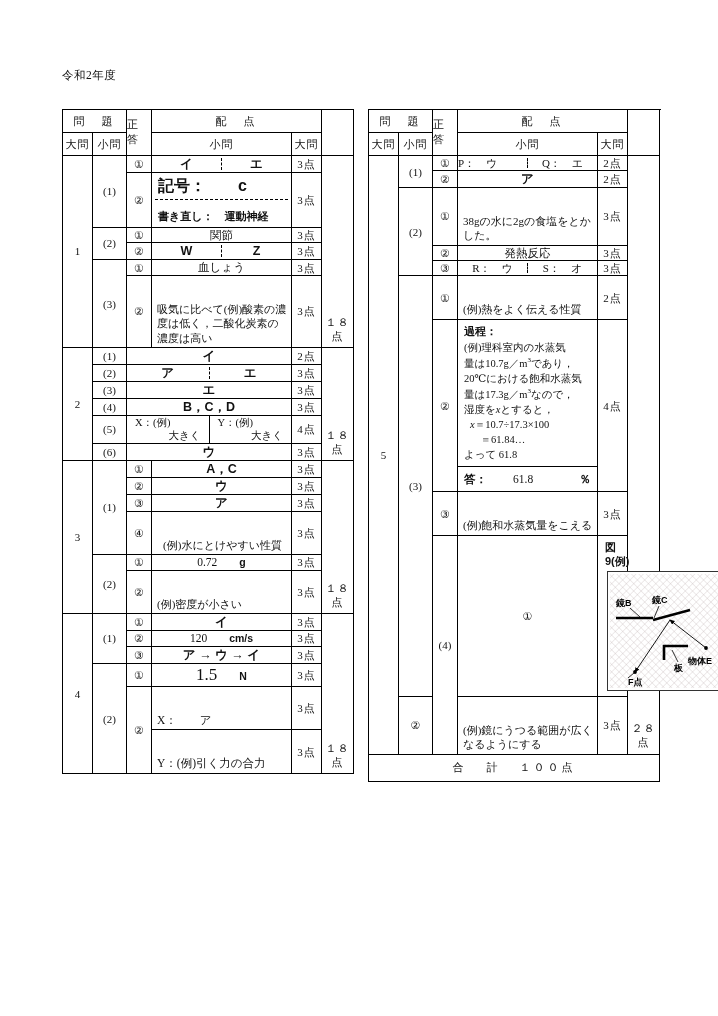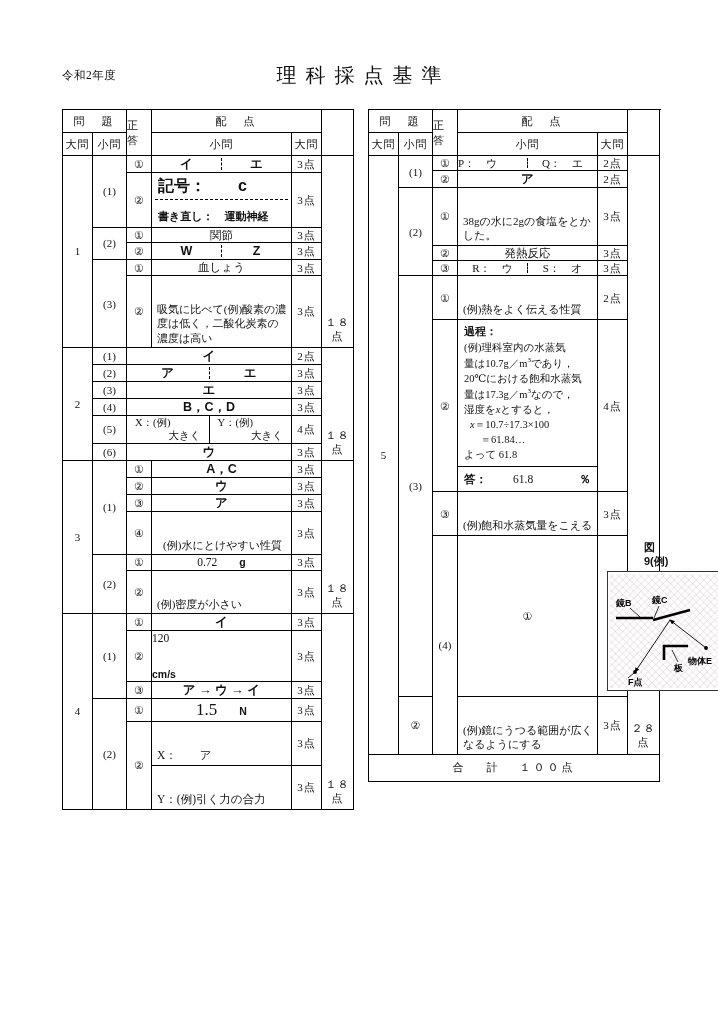--- a/index.html
+++ b/index.html
@@ -35,21 +35,21 @@
     vertical-align:middle;
     line-height:1.28;
     background:#fff;
   }
   .tbl .thick-top{border-top:1.6px solid #000;}
   .outer{border:1.6px solid #000;}
 
   
   .hcell{font-size:11.5px;letter-spacing:3px;height:22px;}
   .hcell.sub{letter-spacing:1px;font-size:11px;}
-  .hans{font-size:12px;letter-spacing:14px;padding-left:14px;}
+  .hans{font-size:12px;letter-spacing:14px;padding-left:14px;font-family:Liberation Mono, monospace;}
 
   
   col.c-dai{width:30px;}
   col.c-sho{width:34px;}
   col.c-num{width:25px;}
   col.c-ans{width:140px;}
   col.c-pts{width:30px;}
   col.c-tot{width:32px;}
 
   .dai{font-size:12px;}
@@ -85,36 +85,35 @@
   
   .proc{text-align:left;padding:4px 4px 4px 6px;font-size:10.5px;line-height:1.45;}
   .proc .ital{font-style:italic;}
   .sup{font-size:7px;vertical-align:super;}
 
   
   .anscell{display:flex;align-items:center;height:100%;padding-left:6px;gap:26px;font-size:11.5px;}
 
   
   .figwrap{padding:4px 0 5px 7px;text-align:left;}
-  .figlabel{font-size:11px;margin-bottom:3px;font-family:"Liberation Sans","DejaVu Sans",sans-serif;font-weight:700;margin-left:39px;}
+  .figlabel{font-size:11px;margin-bottom:3px;font-family:"Liberation Sans","DejaVu Sans",sans-serif;font-weight:700;}
   .figbox{width:120px;height:118px;border:1px solid #333;position:relative;background:#fff;margin-left:2px;}
 
   
   .totalrow td{height:26px;}
   .total-txt{text-align:right;padding-right:10px;font-size:12.5px;letter-spacing:3px;}
   .total-txt .gokei{letter-spacing:6px;margin-right:16px;}
 </style>
 </head>
 <body>
 
 <div class="page">
 
   <div class="hdr">
     <div class="era">令和2年度</div>
-    <div class="doctitle">理科採点基準</div>
   </div>
 
   <table class="tbl outer" id="left-table">
     <colgroup>
       <col class="c-dai">
         <col class="c-sho">
         <col class="c-num">
         <col class="c-ans">
         <col class="c-pts">
         <col class="c-tot">
@@ -315,21 +314,21 @@
           <td class="num thick-top">①</td>
           <td class="ans thick-top">
             <div class="katakana">イ</div>
           </td>
           <td class="pts thick-top">3点</td>
           <td class="tot thick-top" rowspan="6" style="vertical-align: bottom; padding-bottom: 3px;">１８点</td>
         </tr>
         <tr>
           <td class="num">②</td>
           <td class="ans">
-            <div style="display: flex; align-items: baseline; justify-content: center; gap: 22px; flex-direction: column;">
+            <div style="display: flex; align-items: baseline; justify-content: center; gap: 22px;">
               <span class="mono-num" style="font-size: 11.5px;">120</span>
               <span class="gothic" style="font-size: 10.5px;">cm/s</span>
             </div>
           </td>
           <td class="pts">3点</td>
         </tr>
         <tr>
           <td class="num">③</td>
           <td class="ans">
             <div class="katakana">ア → ウ → イ</div>

